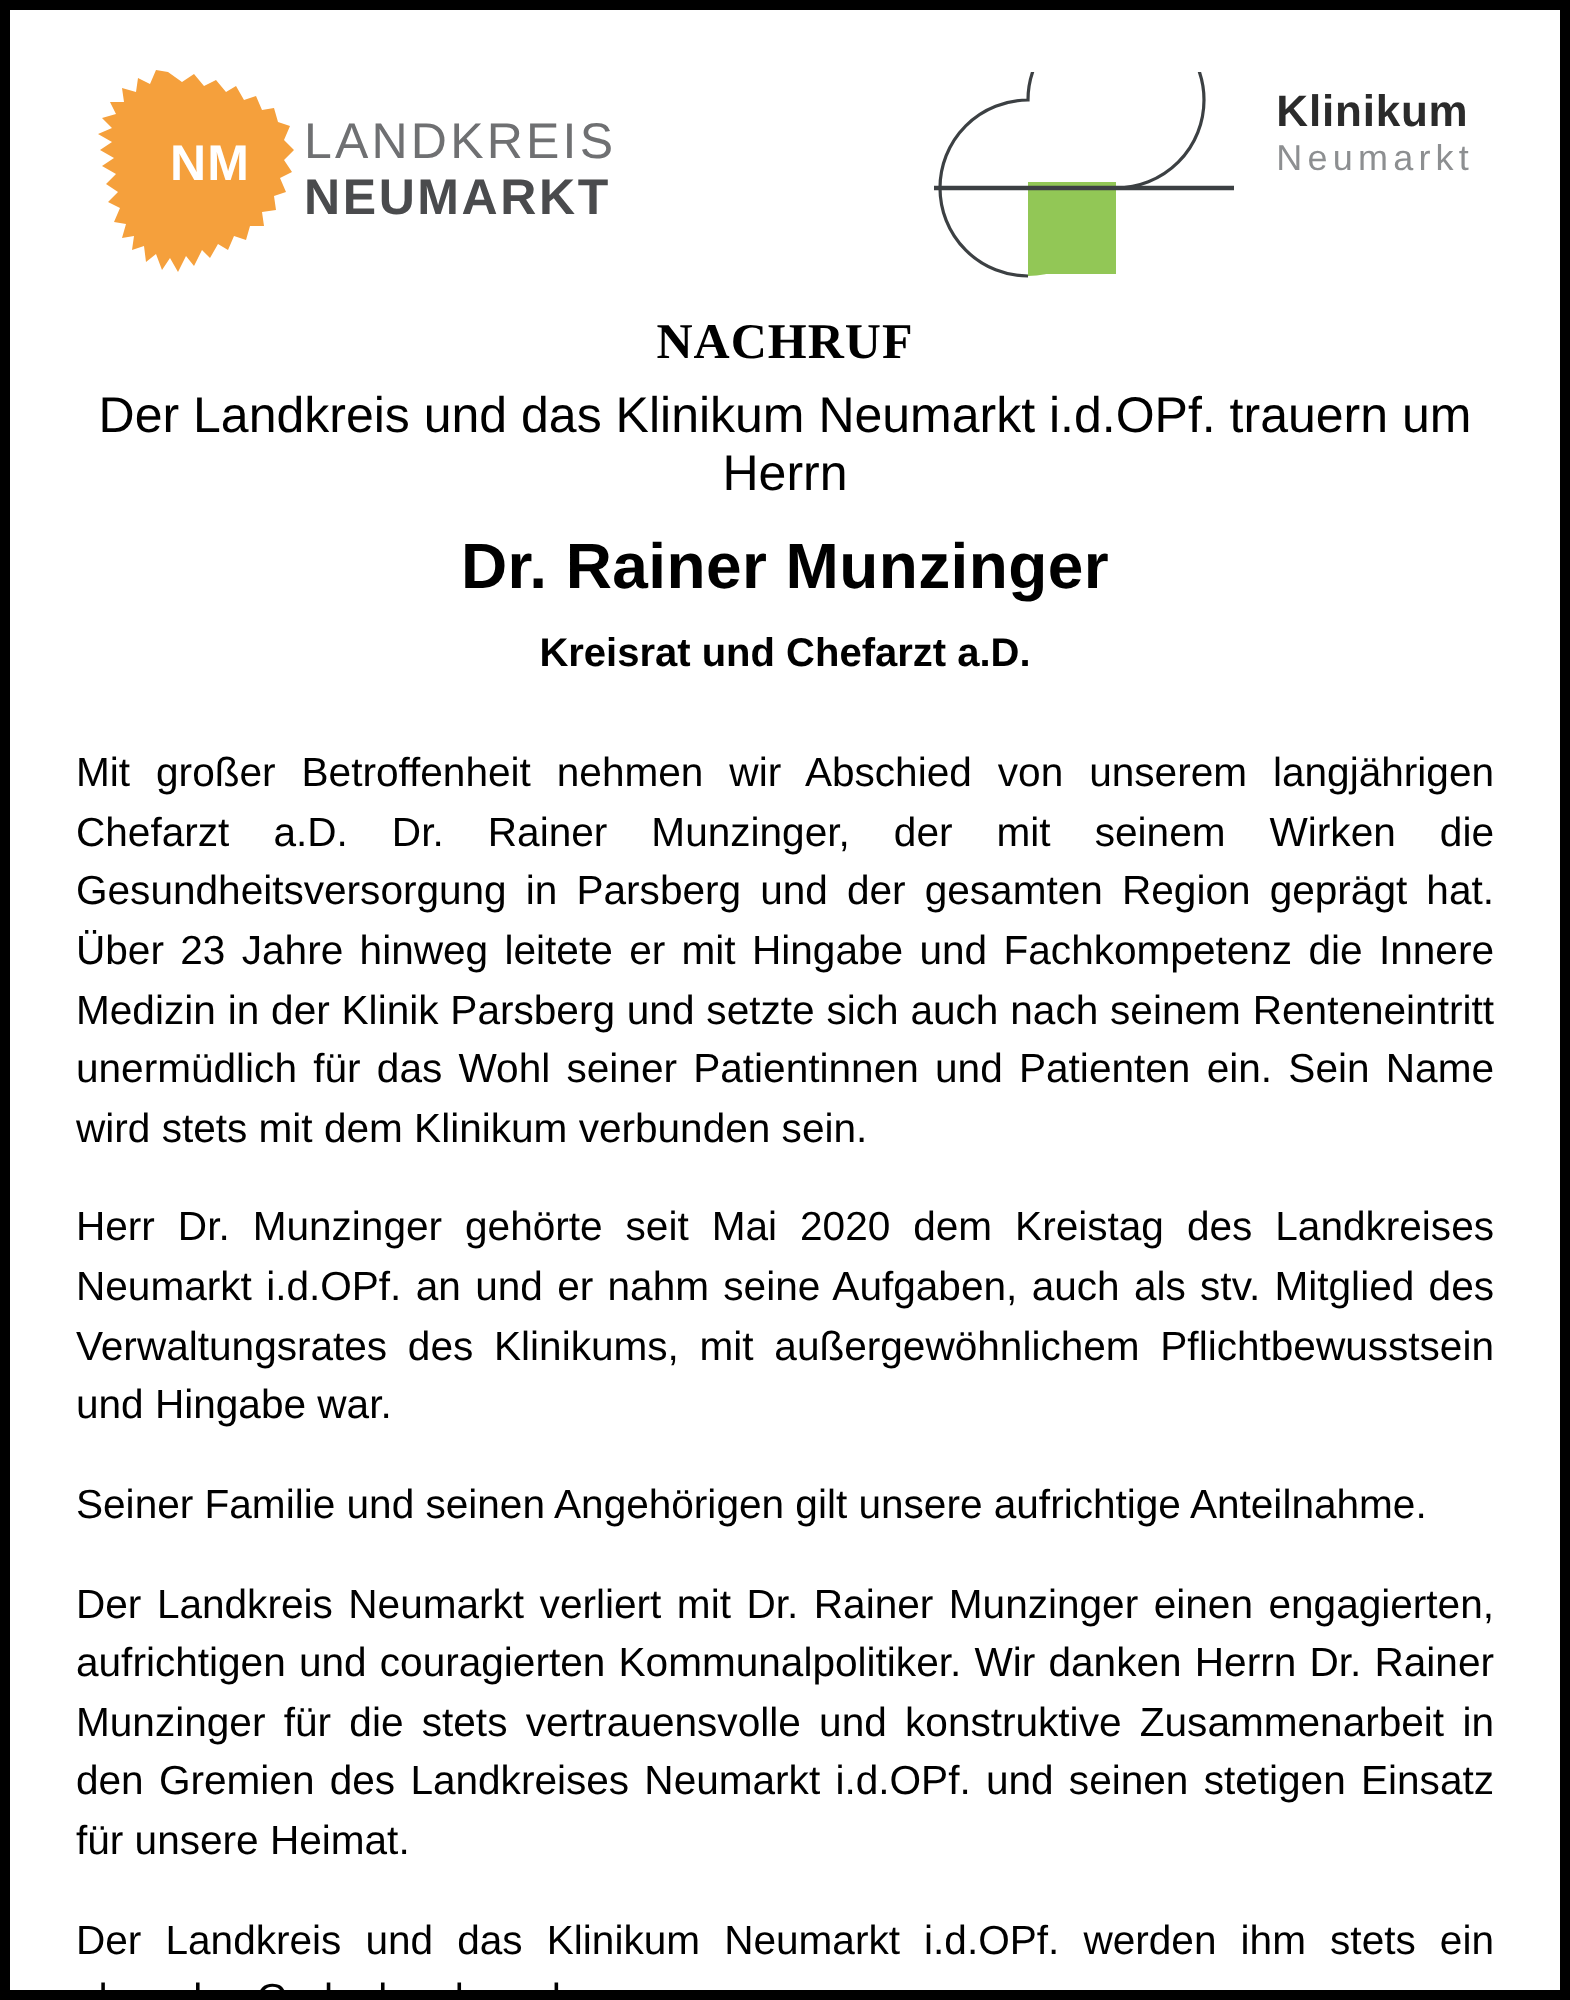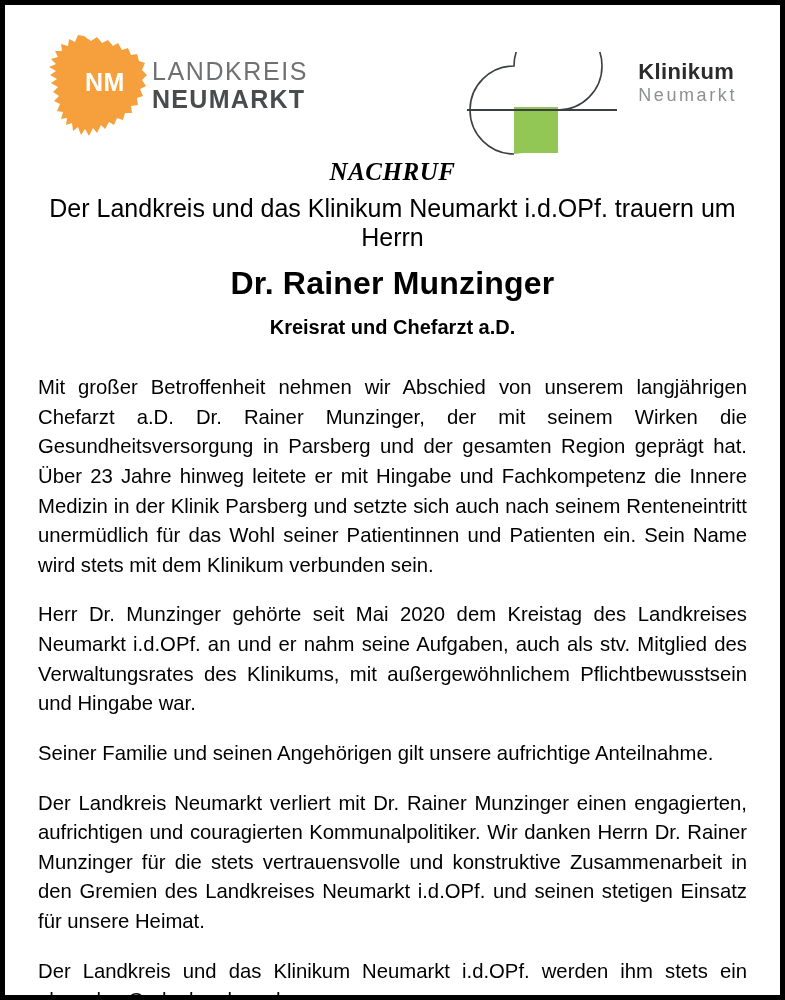--- a/index.html
+++ b/index.html
@@ -80,21 +80,21 @@
     font-size: 25px;
     color: #4a4b4d;
     font-weight: bold;
     letter-spacing: 1.3px;
   }
 
   
   .kl-logo {
     position: absolute;
     right: 8px;
-    top: 20px;
+    top: 4px;
     width: 272px;
     height: 104px;
   }
   .kl-mark {
     position: absolute;
     left: 0;
     top: 0;
     width: 150px;
     height: 104px;
   }
@@ -116,21 +116,20 @@
     font-size: 18px;
     color: #8d8f91;
     letter-spacing: 2.6px;
   }
 
   
   .nachruf {
     text-align: center;
     font-family: "Liberation Serif", serif;
     font-weight: bold;
-    font-style: italic;
     font-size: 25px;
     color: #000000;
     margin-top: 8px;
     letter-spacing: 0.5px;
   }
   .trauer-line {
     text-align: center;
     font-size: 25px;
     color: #000000;
     margin-top: 8px;

